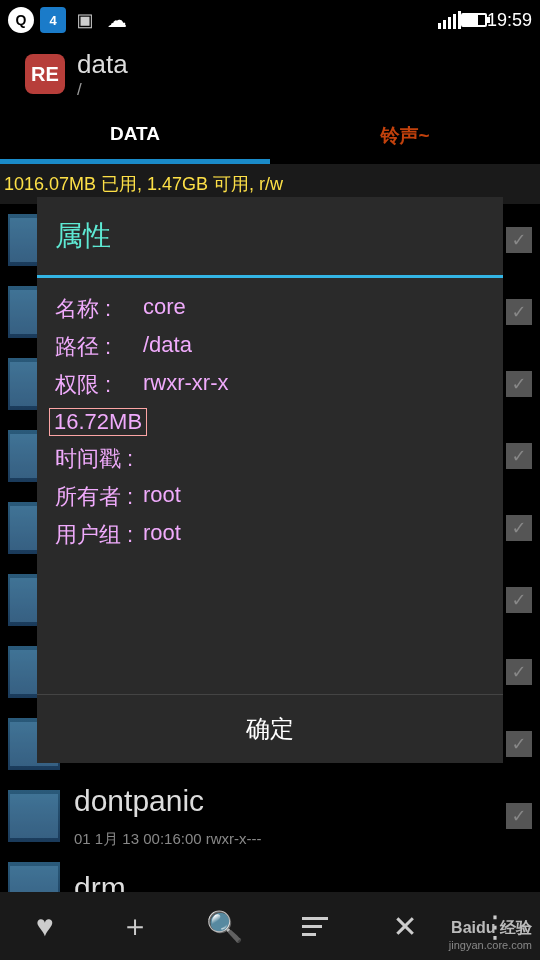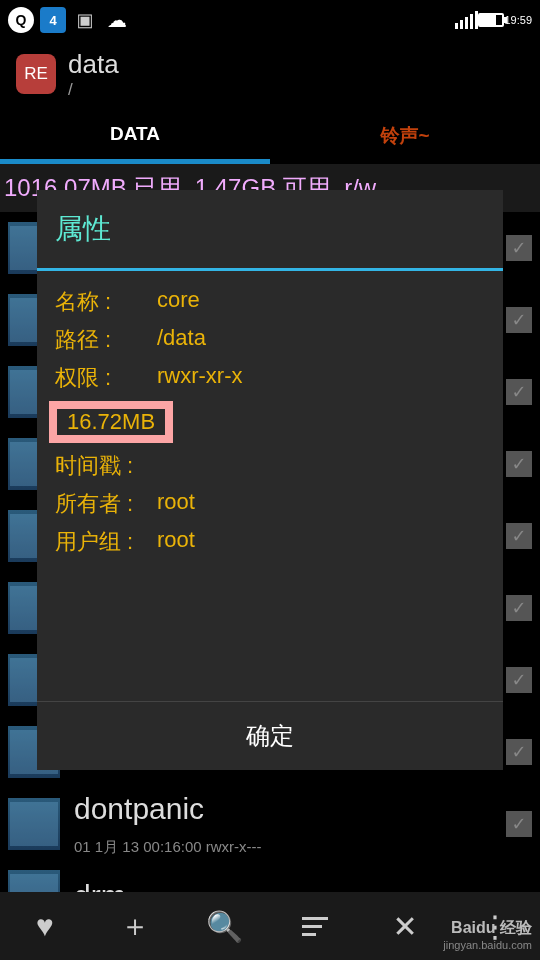--- a/index.html
+++ b/index.html
@@ -1,61 +1,61 @@
 <!DOCTYPE html>
 <html><head>
   <meta charset="utf-8">
   <style>
     * { margin: 0; padding: 0; box-sizing: border-box; }
     body { width: 540px; height: 960px; background: #000; font-family: Arial, sans-serif; overflow: hidden; position: relative; }
     
     .statusbar { height: 40px; background: #000; display: flex; align-items: center; padding: 0 8px; color: #fff; }
     .statusbar-left { display: flex; gap: 6px; align-items: center; }
-    .statusbar-right { display: flex; align-items: center; margin-left: auto; font-size: 11px; }
+    .statusbar-right { display: flex; align-items: center; margin-left: auto; font-size: 18px; }
     .sb-icon { width: 26px; height: 26px; display: flex; align-items: center; justify-content: center; border-radius: 4px; font-size: 14px; }
     .sb-q { background: #fff; color: #000; border-radius: 50%; font-weight: bold; }
     .sb-cal { background: #1a7bc9; color: #fff; font-weight: bold; font-size: 13px; }
     .sb-pic { color: #ccc; font-size: 18px; }
     .sb-cloud { color: #fff; font-size: 20px; }
     .signal { display: flex; align-items: flex-end; gap: 2px; }
     .signal span { width: 3px; background: #fff; }
     .signal span:nth-child(1){height:6px}.signal span:nth-child(2){height:9px}.signal span:nth-child(3){height:12px}.signal span:nth-child(4){height:15px}.signal span:nth-child(5){height:18px}
     .battery { width: 26px; height: 14px; border: 2px solid #fff; border-radius: 2px; position: relative; }
     .battery::after { content: ''; position: absolute; right: -5px; top: 2px; width: 3px; height: 6px; background: #fff; }
     .battery-fill { height: 100%; width: 70%; background: #fff; }
     
     .header { height: 68px; display: flex; align-items: center; padding: 0 16px; gap: 12px; }
-    .app-icon { width: 40px; height: 40px; background: #b73e3a; border-radius: 8px; display: flex; align-items: center; justify-content: center; color: #fff; font-weight: normal; font-size: 17px; }
+    .app-icon { width: 40px; height: 40px; background: #b73e3a; border-radius: 8px; display: flex; align-items: center; justify-content: center; color: #fff; font-weight: bold; font-size: 20px; margin-left: 9px; }
     .header-text { color: #ddd; }
     .header-title { font-size: 26px; }
     .header-path { font-size: 17px; color: #999; }
     
     .tabs { display: flex; height: 56px; }
     .tab { flex: 1; display: flex; align-items: center; justify-content: center; color: #c2410c; font-size: 19px; font-weight: bold; }
     .tab.active { color: #fff; border-bottom: 5px solid #1a8bc9; }
     
-    .storage-info { padding: 8px 4px; color: #f0abfc; font-size: 24px; background: #1a1a1a; }
+    .storage-info { padding: 8px 4px; color: #fde047; font-size: 18px; background: #1a1a1a; }
     
     .file-list { background: #000; }
     .file-row { display: flex; align-items: center; height: 72px; padding: 0 8px; }
     .folder-icon { width: 52px; height: 52px; background: linear-gradient(to bottom, #2a5a7a, #1a3a5a); margin-right: 14px; position: relative; }
     .folder-icon::before { content: ''; position: absolute; left: 2px; right: 2px; top: 4px; bottom: 4px; background: rgba(120,180,220,0.3); }
     .file-info { flex: 1; }
     .file-name { color: #ddd; font-size: 30px; }
     .file-meta { color: #888; font-size: 15px; margin-top: 12px; }
     .file-check { width: 26px; height: 26px; background: #555; display: flex; align-items: center; justify-content: center; color: #888; font-size: 18px; }
     
     .overlay { position: absolute; top: 0; left: 0; right: 0; bottom: 0; display: flex; align-items: center; justify-content: center; }
     .dialog { width: 466px; background: #2a2a2a; }
     .dialog-title { color: #5eead4; font-size: 28px; padding: 20px 18px; border-bottom: 3px solid #33b5e5; }
     .dialog-body { padding: 12px 18px 140px 18px; }
-    .prop-row { display: flex; color: #eab308; font-size: 22px; padding: 4px 0; gap: 14px; }
+    .prop-row { display: flex; color: #f0abfc; font-size: 22px; padding: 4px 0; }
     .prop-label { width: 88px; }
     .prop-value { flex: 1; }
-    .highlight-box { border: 8px solid #fca5a5; padding: 0 10px; display: inline-block; margin-left: -6px; }
+    .highlight-box { border: 1px solid #fca5a5; padding: 0 4px; display: inline-block; margin-left: -6px; }
     .dialog-footer { border-top: 1px solid #444; padding: 18px 0; text-align: center; color: #fff; font-size: 24px; }
     
     .bottombar { position: absolute; bottom: 0; left: 0; right: 0; height: 68px; background: #1a1a1a; display: flex; align-items: center; }
     .bottombar-item { flex: 1; display: flex; align-items: center; justify-content: center; color: #ccc; font-size: 30px; }
     .menu-lines { display: flex; flex-direction: column; gap: 5px; align-items: flex-start; }
     .menu-lines span { height: 3px; background: #ccc; }
     .menu-lines span:nth-child(1){width:26px}.menu-lines span:nth-child(2){width:20px}.menu-lines span:nth-child(3){width:14px}
     
     .watermark { position: absolute; bottom: 9px; right: 8px; color: #bbb; font-size: 13px; text-align: right; }
     .watermark-logo { font-size: 16px; font-weight: bold; }
@@ -218,14 +218,14 @@
   <div class="bottombar-item">
       <span>✕</span>
     </div>
   <div class="bottombar-item">
       <span>⋮</span>
     </div>
 </div>
 
 <div class="watermark">
   <div class="watermark-logo">Baidu 经验</div>
-  <div class="watermark-url">jingyan.baidu.com</div>
+  <div class="watermark-url">jingyan.core.com</div>
 </div>
 
 </body></html>

